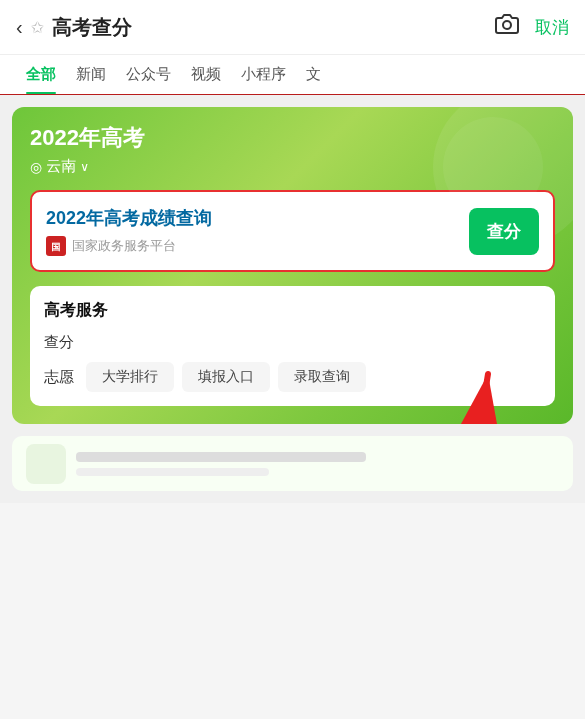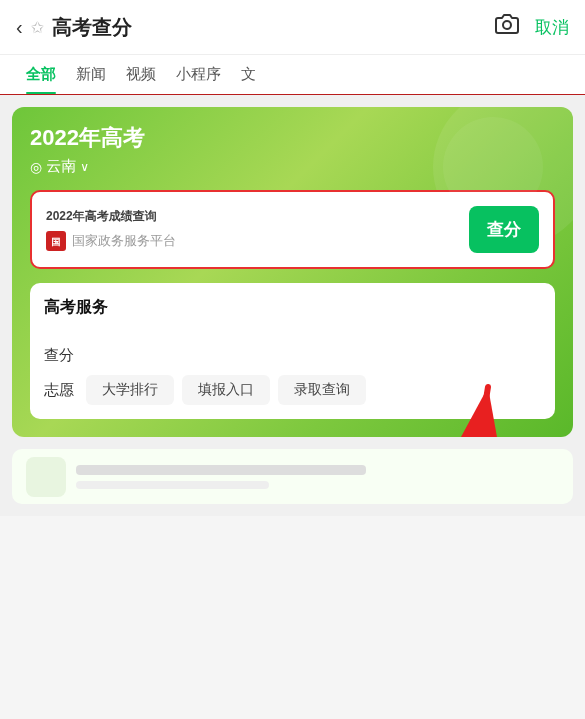--- a/index.html
+++ b/index.html
@@ -155,23 +155,23 @@
       display: flex;
       align-items: center;
       justify-content: space-between;
       margin-bottom: 14px;
       position: relative;
     }
     .result-text-group {
       flex: 1;
     }
     .result-title {
-      font-size: 12px;
+      font-size: 18px;
       font-weight: 700;
-      color: #404040;
+      color: #0369a1;
       margin-bottom: 6px;
     }
     .result-source {
       display: flex;
       align-items: center;
       gap: 6px;
     }
     .source-logo {
       width: 20px;
       height: 20px;
@@ -205,21 +205,21 @@
     
     .services-section {
       background: #fff;
       border-radius: 10px;
       padding: 14px 14px;
     }
     .services-title {
       font-size: 16px;
       font-weight: 600;
       color: #111;
-      margin-bottom: 28px;
+      margin-bottom: 12px;
     }
     .services-grid {
       display: flex;
       flex-direction: column;
       gap: 10px;
     }
     .services-row {
       display: flex;
       align-items: center;
       gap: 10px;
@@ -277,20 +277,21 @@
         <circle cx="12" cy="13" r="4"></circle>
       </svg>
     </span>
     <span class="cancel-btn">取消</span>
   </div>
 </div>
 
 <div class="tabs-bar">
   <div class="tab-item active">全部</div>
   <div class="tab-item">新闻</div>
+  <div class="tab-item">公众号</div>
   <div class="tab-item">视频</div>
   <div class="tab-item">小程序</div>
   <div class="tab-item">文</div>
 </div>
 
 <div class="main-content">
 
   <div class="green-card outer-wrap">
     <div class="card-year">2022年高考</div>
     <div class="card-location">

